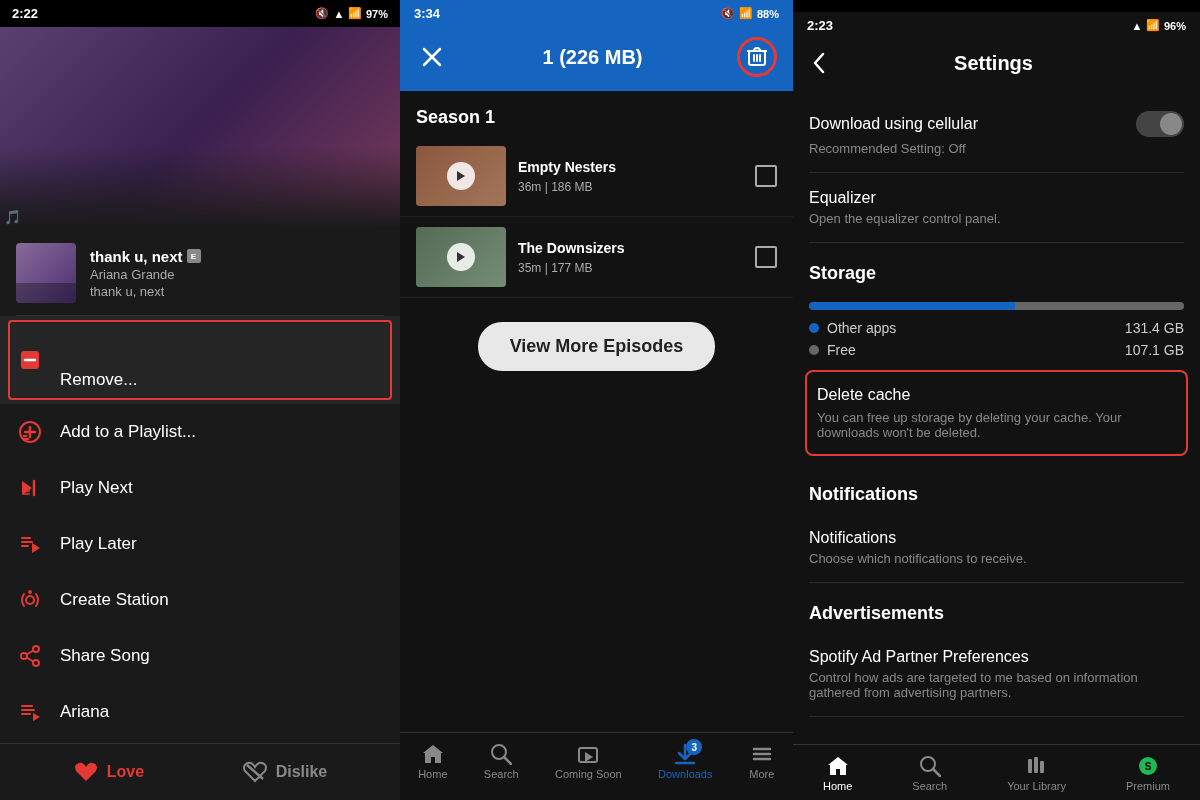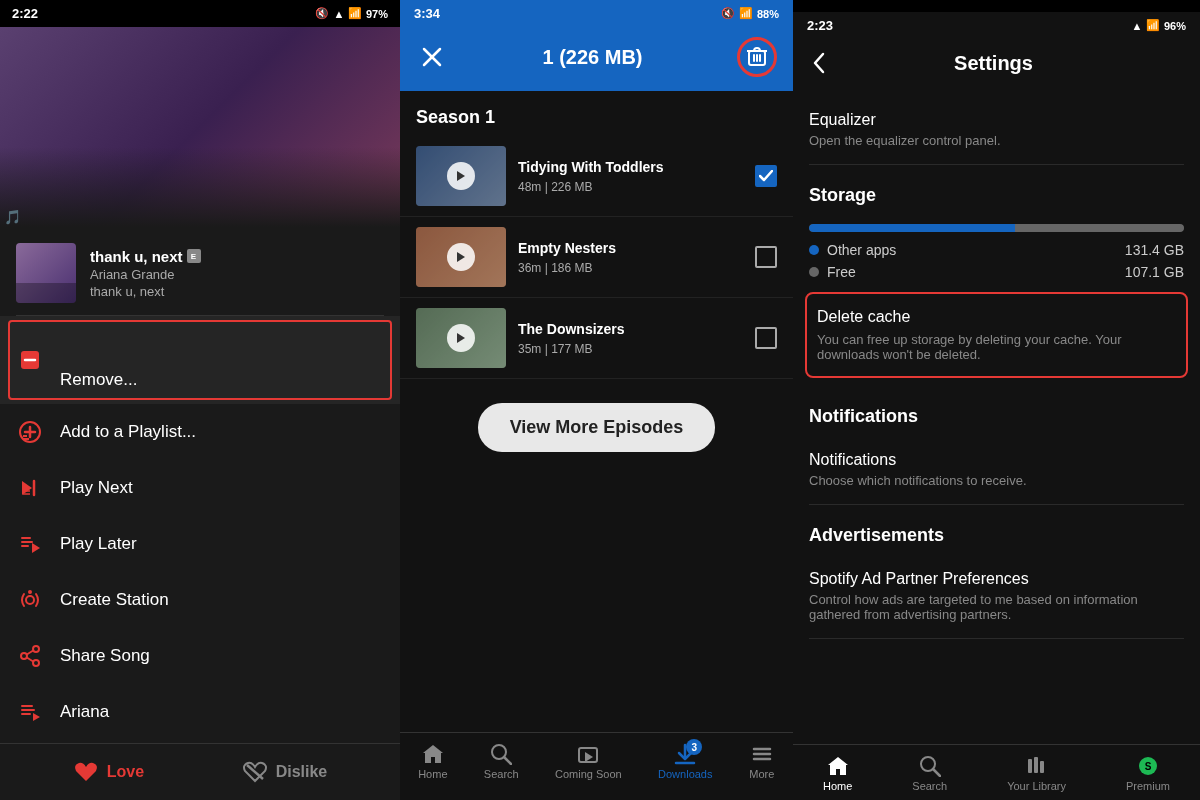--- a/index.html
+++ b/index.html
@@ -769,40 +769,20 @@
         <line x1="10" y1="9" x2="10" y2="15" stroke="#fff" stroke-width="2" stroke-linecap="round"></line>
         <line x1="13" y1="9" x2="13" y2="15" stroke="#fff" stroke-width="2" stroke-linecap="round"></line>
         <line x1="0" y1="5" x2="20" y2="5" stroke="#fff" stroke-width="2" stroke-linecap="round"></line>
         <path d="M7 5 Q7 2 10 2 Q13 2 13 5" fill="none" stroke="#fff" stroke-width="2"></path>
       </svg>
     </div>
   </div>
 
   <div class="panel2-season-label">Season 1</div>
 
-  <div class="episode-item">
-    <div class="episode-thumb ep1-thumb">
-      <div class="play-overlay">
-        <div class="play-circle">
-          <svg width="10" height="12" viewBox="0 0 10 12">
-            <polygon points="1,1 9,6 1,11" fill="#333"></polygon>
-          </svg>
-        </div>
-      </div>
-    </div>
-    <div class="episode-info">
-      <div class="episode-title">Tidying With Toddlers</div>
-      <div class="episode-meta">48m | 226 MB</div>
-    </div>
-    <div class="ep-checkbox checked">
-      <svg width="14" height="12" viewBox="0 0 14 12">
-        <polyline points="1,6 5,10 13,1" fill="none" stroke="#fff" stroke-width="2.5" stroke-linecap="round" stroke-linejoin="round"></polyline>
-      </svg>
-    </div>
-  </div>
 
   <div class="episode-item">
     <div class="episode-thumb ep2-thumb">
       <div class="play-overlay">
         <div class="play-circle">
           <svg width="10" height="12" viewBox="0 0 10 12">
             <polygon points="1,1 9,6 1,11" fill="#333"></polygon>
           </svg>
         </div>
       </div>
@@ -898,20 +878,29 @@
     <div class="back-btn">
       <svg width="12" height="22" viewBox="0 0 12 22">
         <polyline points="10,2 2,11 10,20" fill="none" stroke="#fff" stroke-width="2.5" stroke-linecap="round" stroke-linejoin="round"></polyline>
       </svg>
     </div>
     <span class="settings-title">Settings</span>
   </div>
 
   <div class="settings-section">
 
+    <div class="settings-item">
+      <div class="settings-item-row">
+        <span class="settings-item-title">Download using cellular</span>
+        <div class="toggle-switch">
+          <div class="toggle-knob"></div>
+        </div>
+      </div>
+      <div class="settings-item-desc">Recommended Setting: Off</div>
+    </div>
 
     <div class="settings-item">
       <div class="settings-item-title">Equalizer</div>
       <div class="settings-item-desc">Open the equalizer control panel.</div>
     </div>
 
     <div class="section-heading">Storage</div>
 
     <div class="storage-bar-container">
       <div class="storage-bar-fill"></div>

